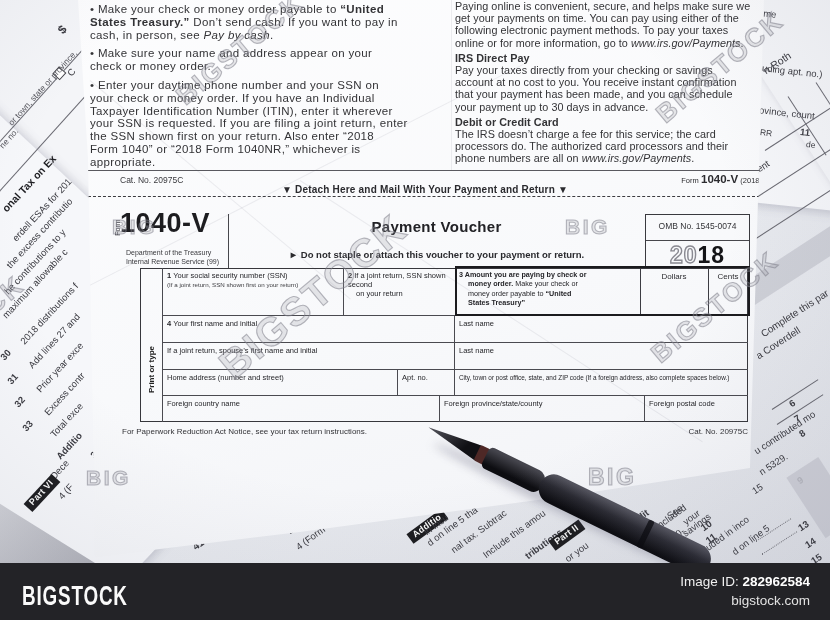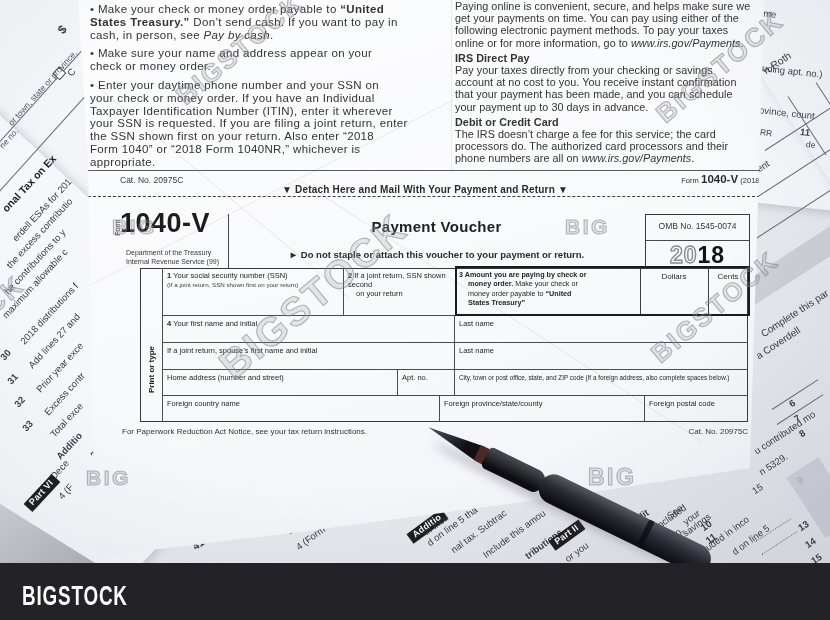--- a/index.html
+++ b/index.html
@@ -338,14 +338,16 @@
   <span class="wm" style="left:565px;top:215px;font-size:21px;">BIG</span>
   <span class="wm" style="left:86px;top:466px;font-size:21px;">BIG</span>
   <span class="wm" style="left:588px;top:464px;font-size:23px;">BIG</span>
 
   <div class="tint"></div>
 </div>
 
 <div class="bar">
   <div class="logo">BIGSTOCK</div>
   <div class="barright">
+    <div><span>Image ID: </span><span class="idv">282962584</span></div>
+    <div class="site">bigstock.com</div>
   </div>
 </div>
 
 </body></html>

